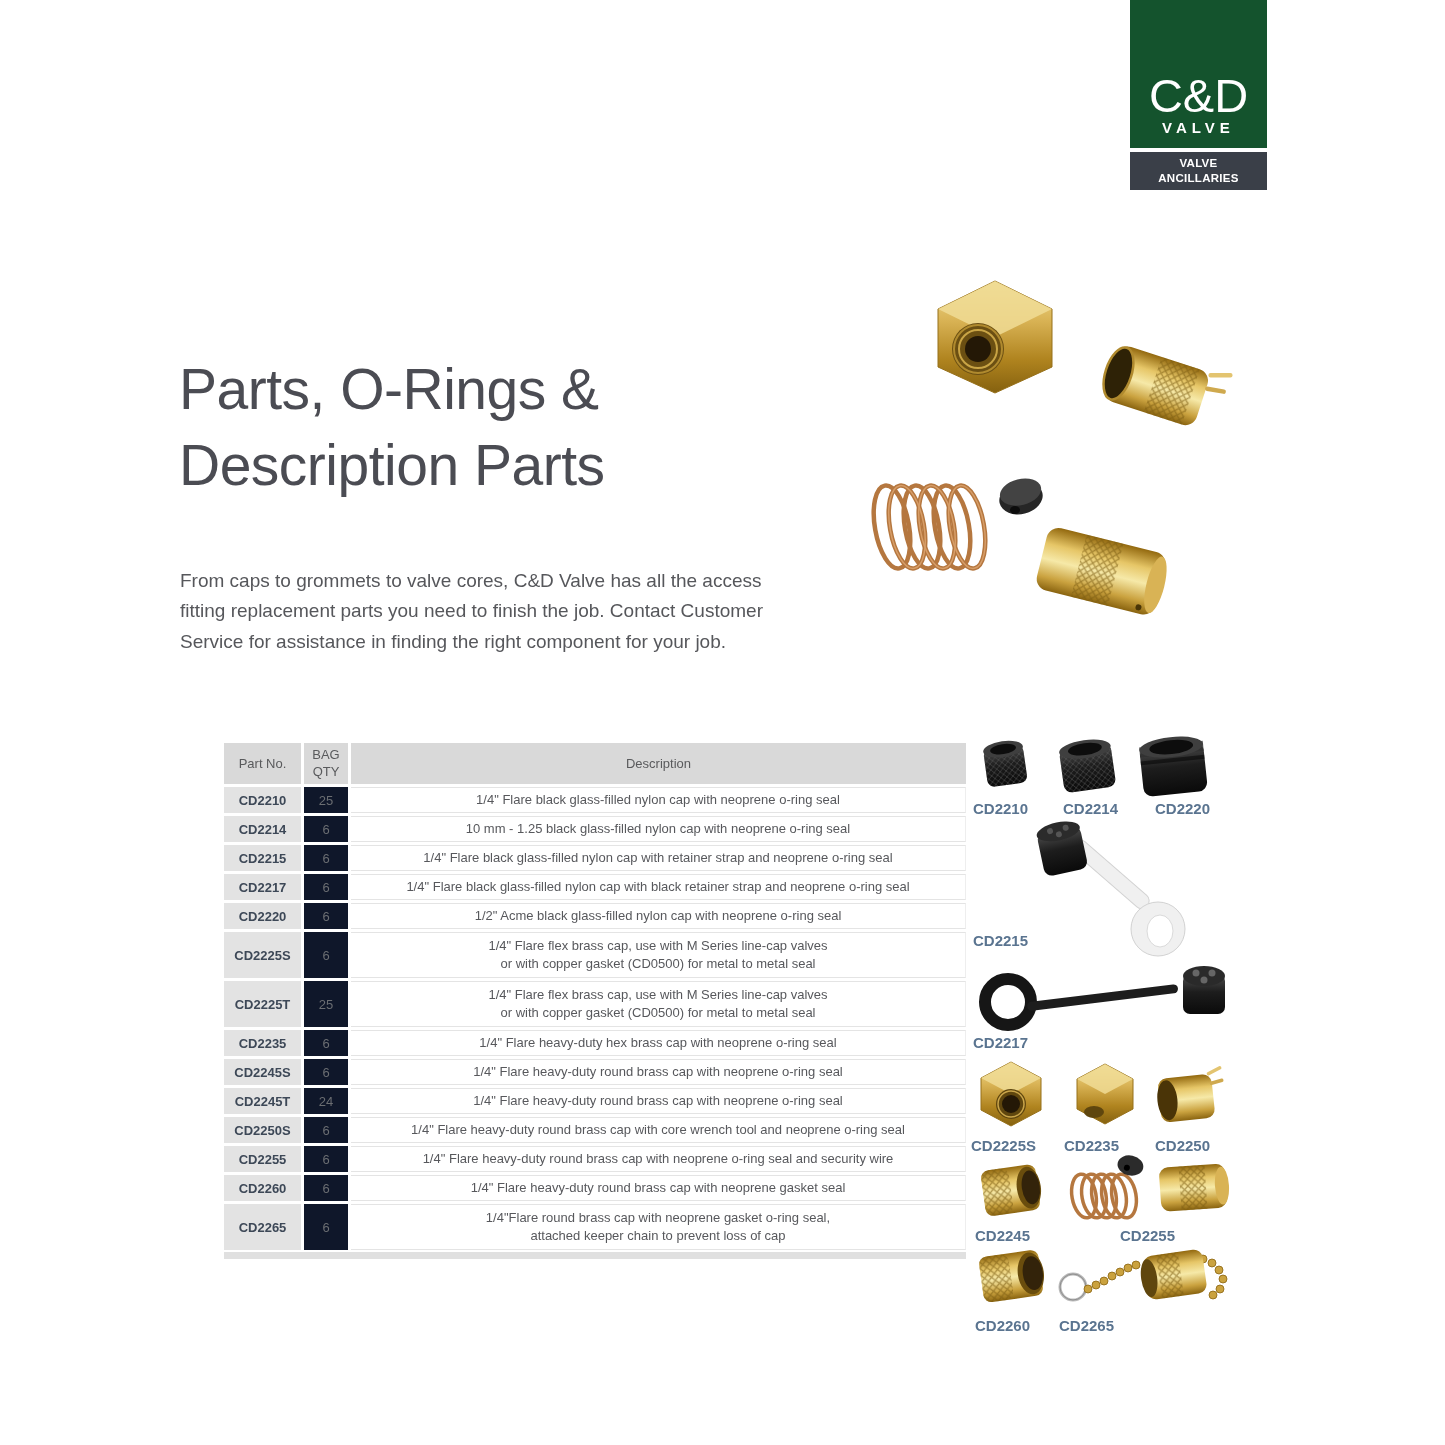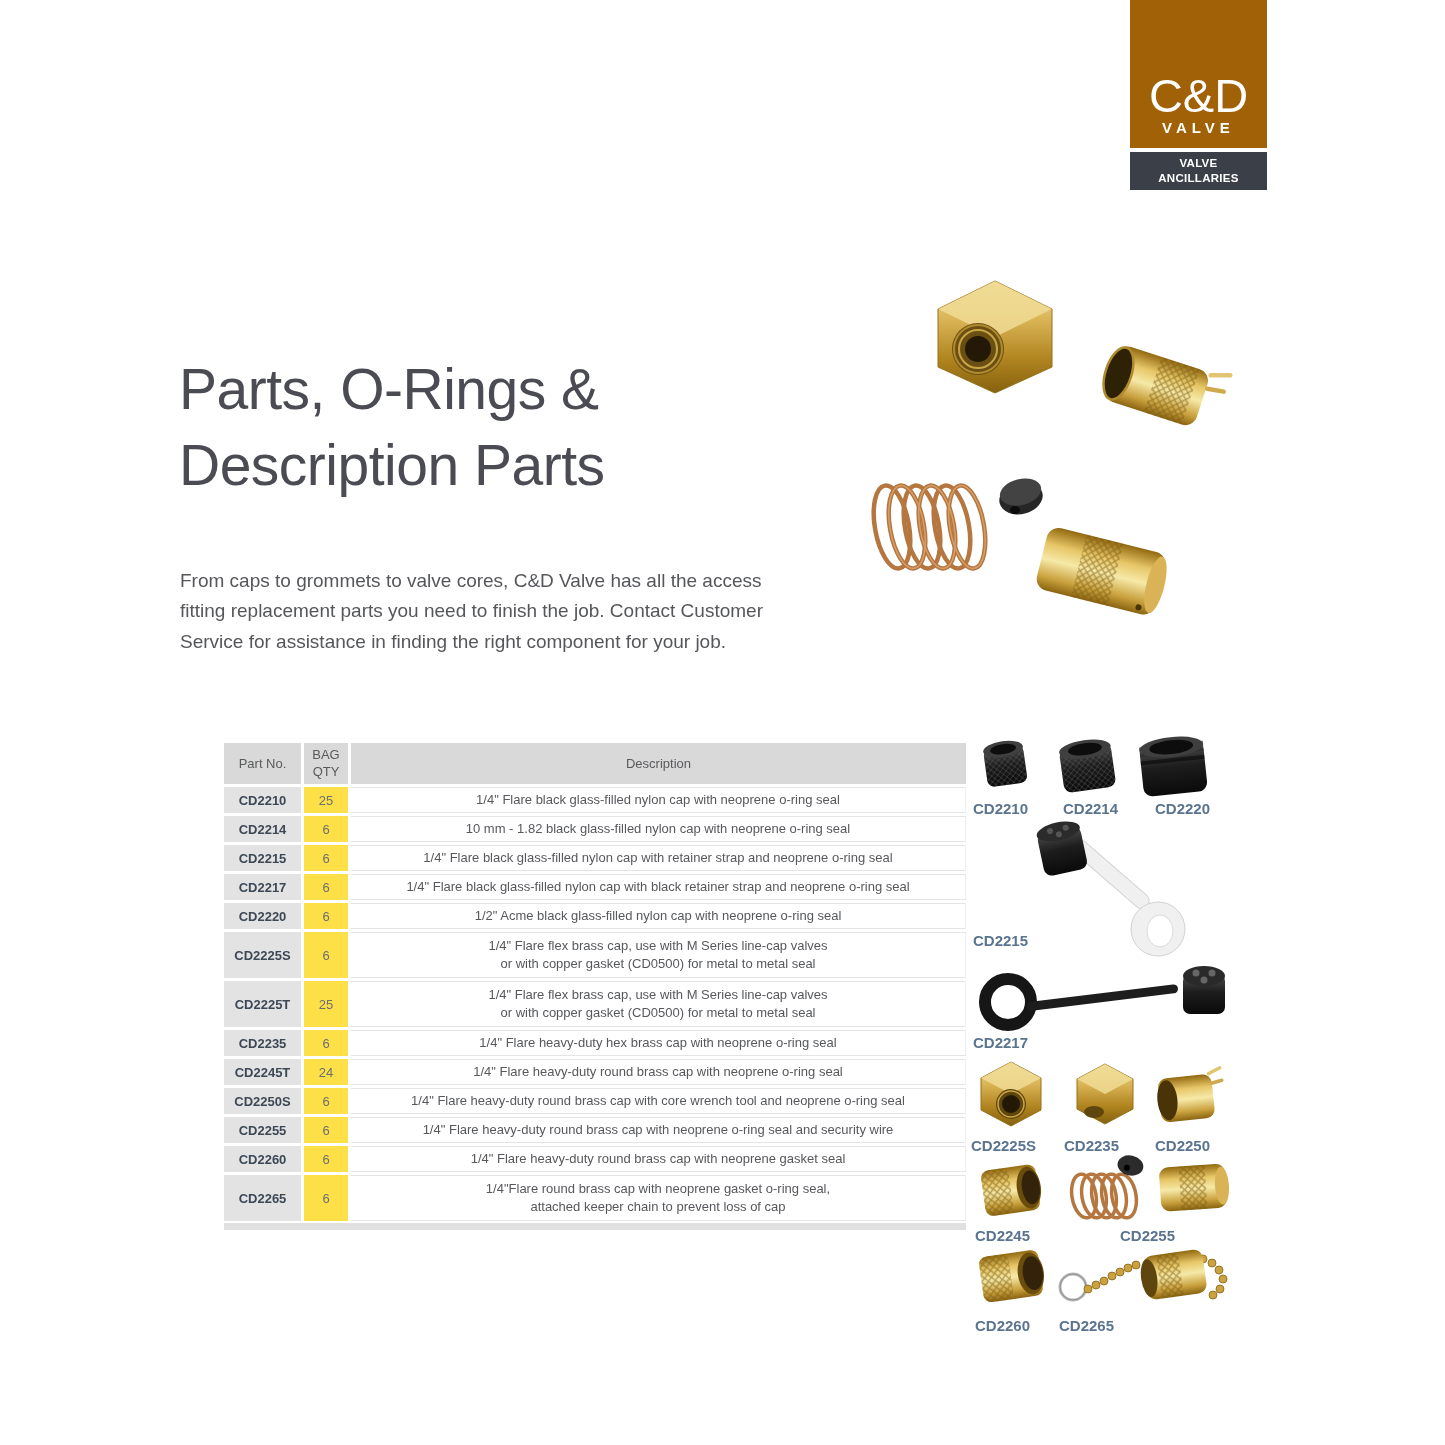--- a/index.html
+++ b/index.html
@@ -1,21 +1,21 @@
 <!DOCTYPE html>
 <html><head>
 <meta charset="utf-8">
 <style>
   * { margin:0; padding:0; box-sizing:border-box; }
   html,body { width:1445px; height:1445px; background:#ffffff;
     font-family:"Liberation Sans", sans-serif; position:relative; overflow:hidden; }
 
   
   .logo-block { position:absolute; left:1130px; top:0; width:137px; height:148px;
-    background:#a16207; display:flex; flex-direction:column; align-items:center;
+    background:#14532d; display:flex; flex-direction:column; align-items:center;
     justify-content:flex-end; padding-bottom:12px; }
   .logo-cd { color:#fff; font-size:47px; line-height:0.85; font-weight:400; letter-spacing:0px; }
   .logo-valve { color:#fff; font-size:15px; font-weight:bold; letter-spacing:5px; margin-top:3px; }
   .banner { position:absolute; left:1130px; top:152px; width:137px; height:38px;
     background:#3a3f48; color:#ffffff; display:flex; flex-direction:column;
     align-items:center; justify-content:center; font-size:11.5px; font-weight:bold;
     line-height:1.3; letter-spacing:0.3px; }
 
   
   .title { position:absolute; left:179px; top:336px; font-size:57px; font-weight:300;
@@ -26,21 +26,21 @@
   
   .table-wrap { position:absolute; left:180px; top:740px; width:742px;margin-left:44px; }
   table { width:100%; border-collapse:separate; border-spacing:0 3px; table-layout:fixed; }
   th { background:#d9d9d9; color:#595a5c; font-weight:400; font-size:13px;
     text-align:center; vertical-align:middle; height:41px; }
   th.h-part, th.h-qty { border-right:3px solid #ffffff; }
   th.h-qty { white-space:pre-line; line-height:1.25;text-align:center; }
   td { font-size:13px; vertical-align:middle; height:26px; }
   td.part { background:#e3e3e3; color:#3d4857; font-weight:bold; text-align:center;
     border-right:3px solid #ffffff; width:80px; }
-  td.qty  { background:#fde047; color:#6b6e72; text-align:center;
+  td.qty  { background:#0f172a; color:#6b6e72; text-align:center;
     border-right:3px solid #ffffff; width:47px; }
   td.desc { background:#ffffff; color:#57585c; text-align:center;
     border-top:1px solid #e4e4e4; border-bottom:1px solid #e4e4e4;
     border-right:1px solid #eeeeee; white-space:pre-line; line-height:1.4; }
   tr.tall td { height:46px; }
   .table-bottom-bar { width:100%; height:7px; background:#e0e0e0; margin-top:-1px; }
 
   
   .hero { position:absolute; left:850px; top:250px; width:420px; height:400px; }
   .hero svg, .gallery svg { position:absolute; }
@@ -163,21 +163,21 @@
     </thead>
     <tbody>
       <tr>
           <td class="part">CD2210</td>
           <td class="qty">25</td>
           <td class="desc">1/4" Flare black glass-filled nylon cap with neoprene o-ring seal</td>
         </tr>
       <tr>
           <td class="part">CD2214</td>
           <td class="qty">6</td>
-          <td class="desc">10 mm - 1.82 black glass-filled nylon cap with neoprene o-ring seal</td>
+          <td class="desc">10 mm - 1.25 black glass-filled nylon cap with neoprene o-ring seal</td>
         </tr>
       <tr>
           <td class="part">CD2215</td>
           <td class="qty">6</td>
           <td class="desc">1/4" Flare black glass-filled nylon cap with retainer strap and neoprene o-ring seal</td>
         </tr>
       <tr>
           <td class="part">CD2217</td>
           <td class="qty">6</td>
           <td class="desc">1/4" Flare black glass-filled nylon cap with black retainer strap and neoprene o-ring seal</td>
@@ -196,20 +196,25 @@
       <tr class="tall">
           <td class="part">CD2225T</td>
           <td class="qty">25</td>
           <td class="desc">1/4" Flare flex brass cap, use with M Series line-cap valves
 or with copper gasket (CD0500) for metal to metal seal</td>
         </tr>
       <tr>
           <td class="part">CD2235</td>
           <td class="qty">6</td>
           <td class="desc">1/4" Flare heavy-duty hex brass cap with neoprene o-ring seal</td>
+        </tr>
+      <tr>
+          <td class="part">CD2245S</td>
+          <td class="qty">6</td>
+          <td class="desc">1/4" Flare heavy-duty round brass cap with neoprene o-ring seal</td>
         </tr>
       <tr>
           <td class="part">CD2245T</td>
           <td class="qty">24</td>
           <td class="desc">1/4" Flare heavy-duty round brass cap with neoprene o-ring seal</td>
         </tr>
       <tr>
           <td class="part">CD2250S</td>
           <td class="qty">6</td>
           <td class="desc">1/4" Flare heavy-duty round brass cap with core wrench tool and neoprene o-ring seal</td>

